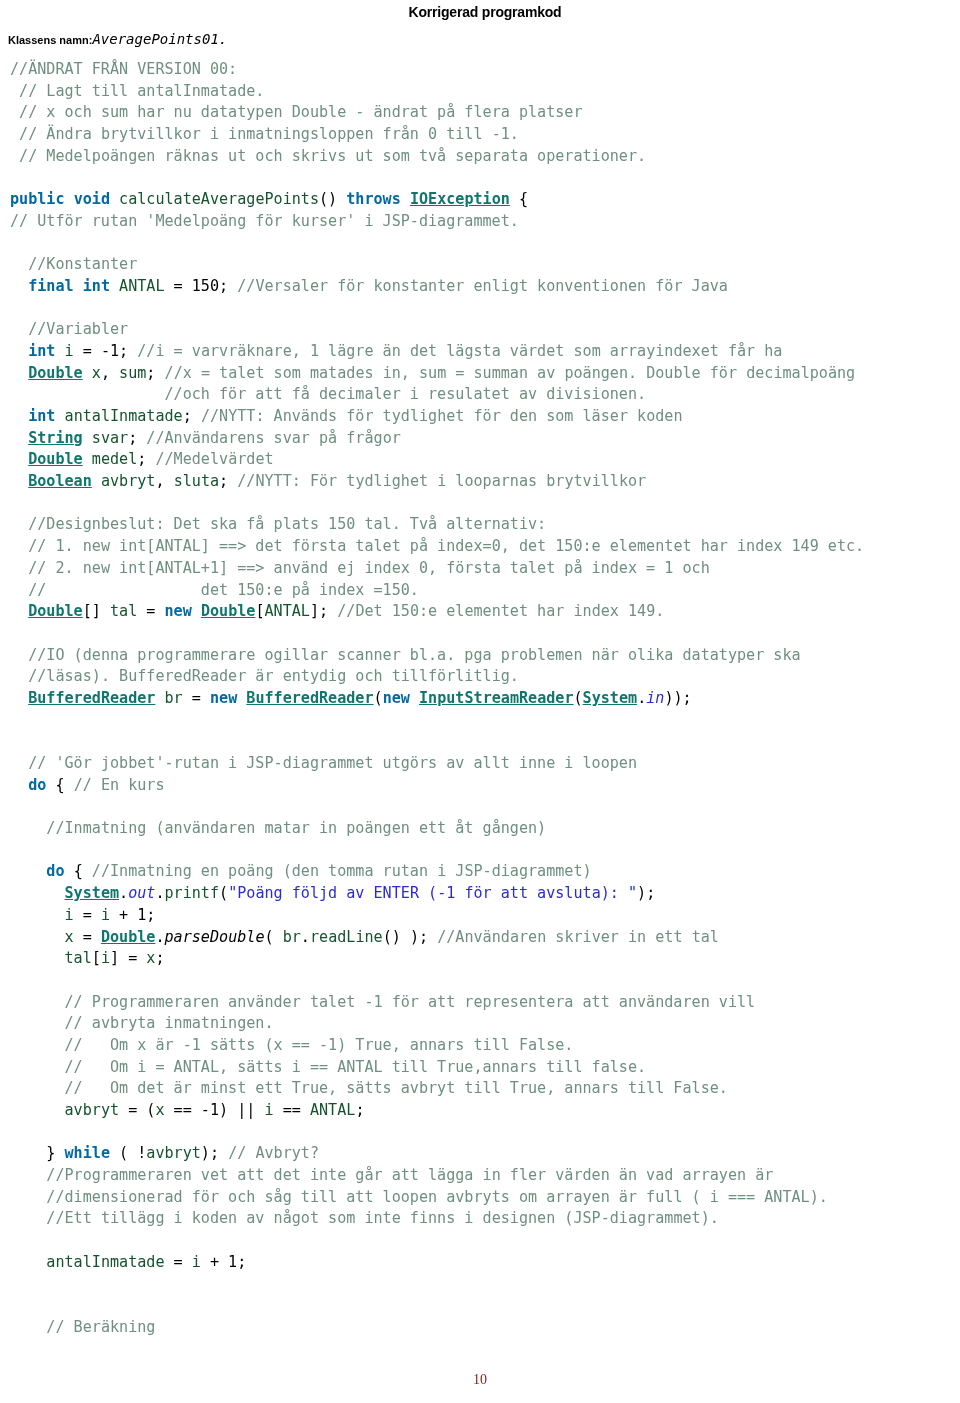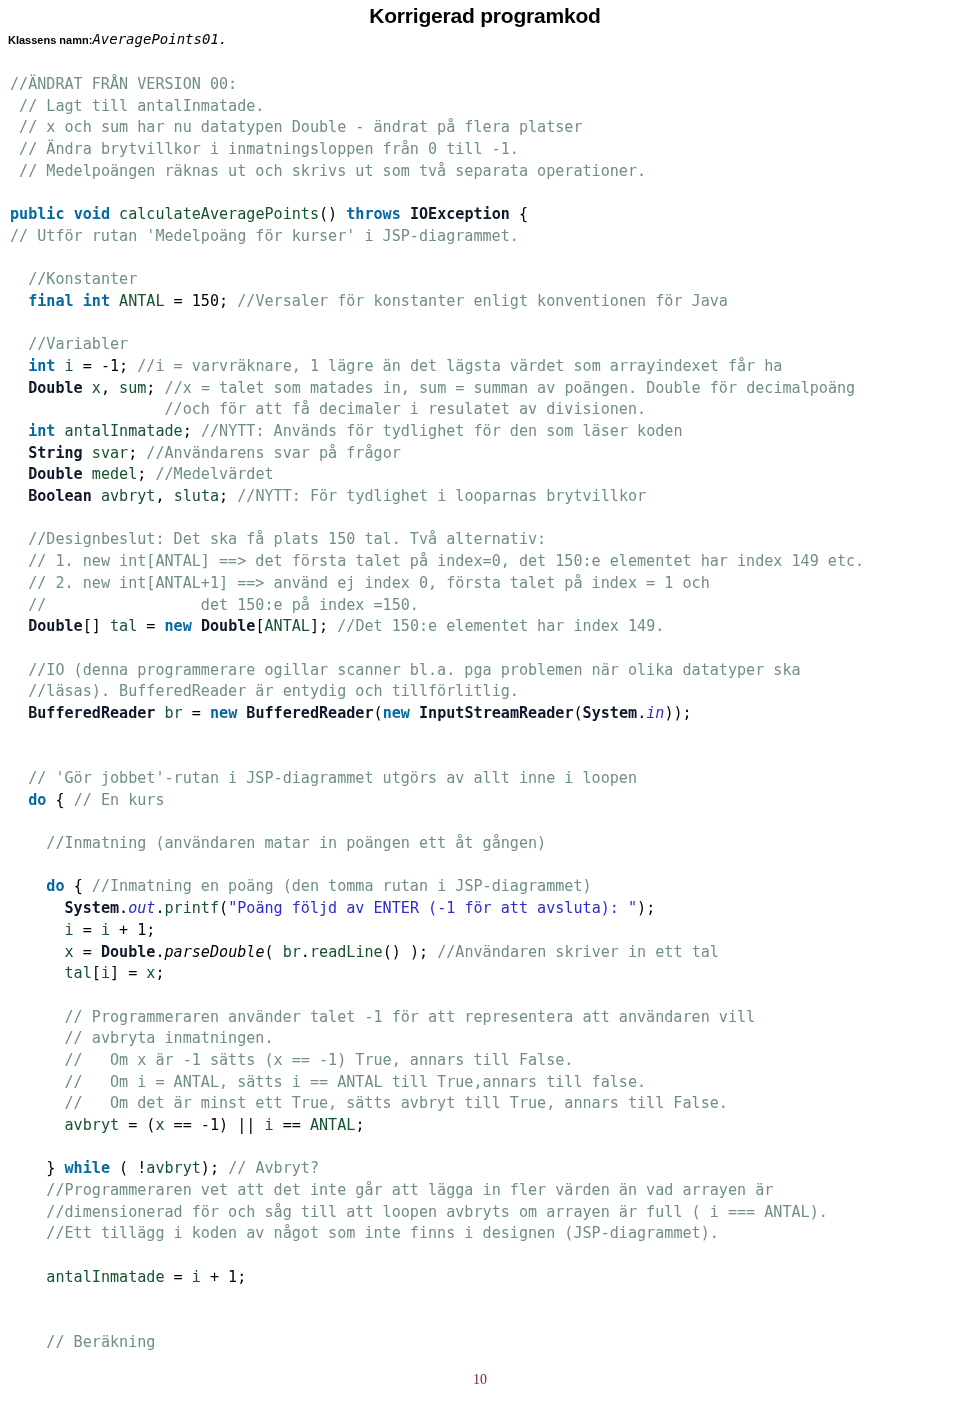--- a/index.html
+++ b/index.html
@@ -24,21 +24,21 @@
 
   
   .doc-title {
     position: absolute;
     left: 0;
     top: 4px;
     width: 960px;
     text-align: center;
     font-family: "Liberation Sans", sans-serif;
     font-weight: bold;
-    font-size: 21px;
+    font-size: 14px;
     color: #000000;
     letter-spacing: -0.2px;
     padding-left: 10px;
     box-sizing: border-box;
   }
   .class-line {
     position: absolute;
     left: 8px;
     top: 30px;
     white-space: nowrap;
@@ -55,36 +55,36 @@
     font-family: "DejaVu Sans Mono", monospace;
     font-size: 14px;
     color: #000000;
     font-style: italic;
   }
 
   
   .code {
     position: absolute;
     left: 10px;
-    top: 74px;
+    top: 59px;
     width: 950px;
     font-family: "DejaVu Sans Mono", monospace;
     font-size: 15.1px;
     line-height: 21.7px;
     color: #000000;
     white-space: pre;
   }
   .code .ln {
     display: block;
     height: 21.7px;
     white-space: pre;
   }
   .cm { color: #6f8f80; }          
   .kw { color: #0369a1; font-weight: bold; }  
-  .ty { color: #0f172a; font-weight: bold; }  
+  .ty { color: #0f766e; font-weight: bold; text-decoration: underline; }  
   .st { color: #2b2bd0; }          
   .fi { color: #2b2bd0; font-style: italic; } 
   .mi { color: #000000; font-style: italic; } 
   .pl { color: #14532d; }
 
   
   .page-number {
     position: absolute;
     left: 0;
     top: 1372px;

